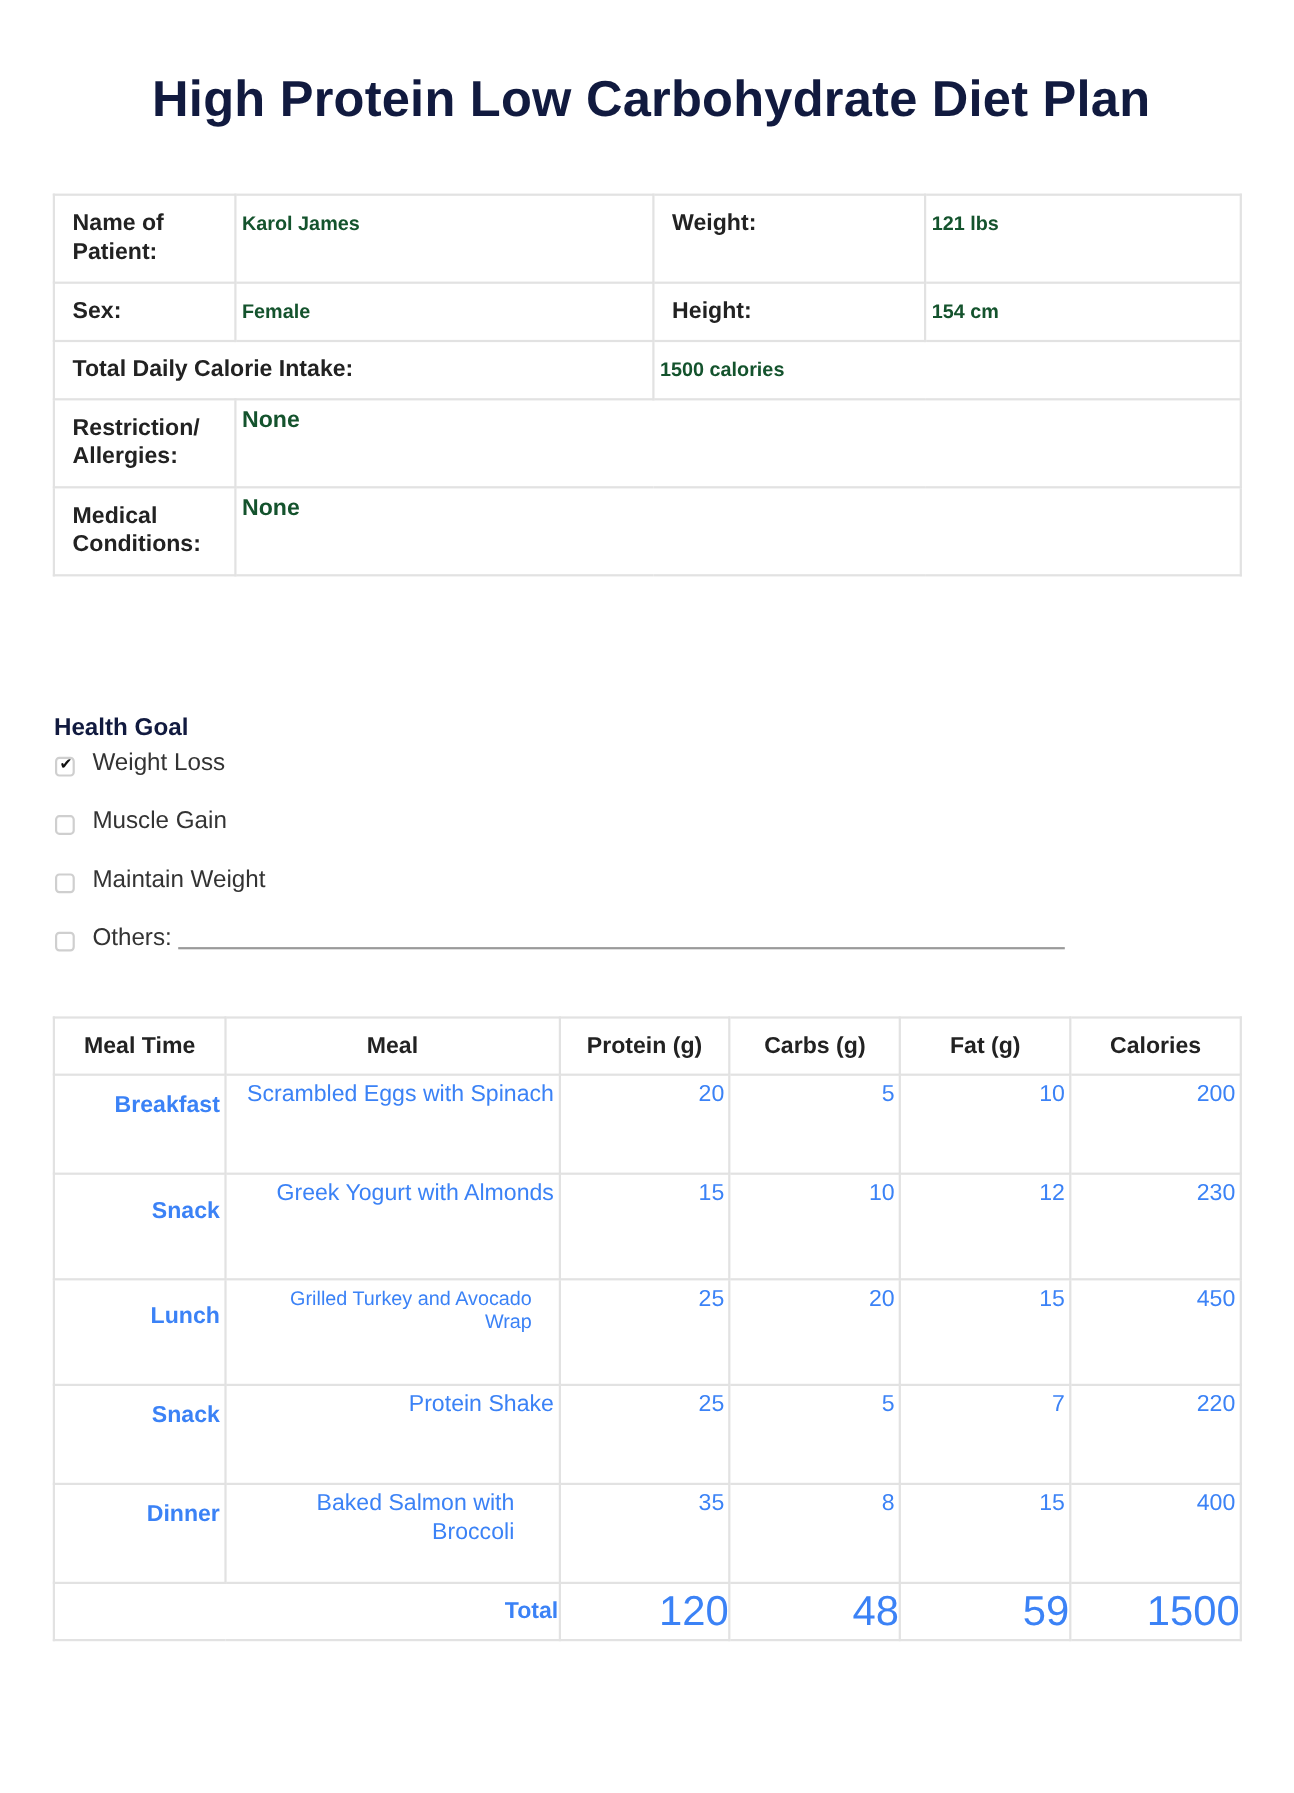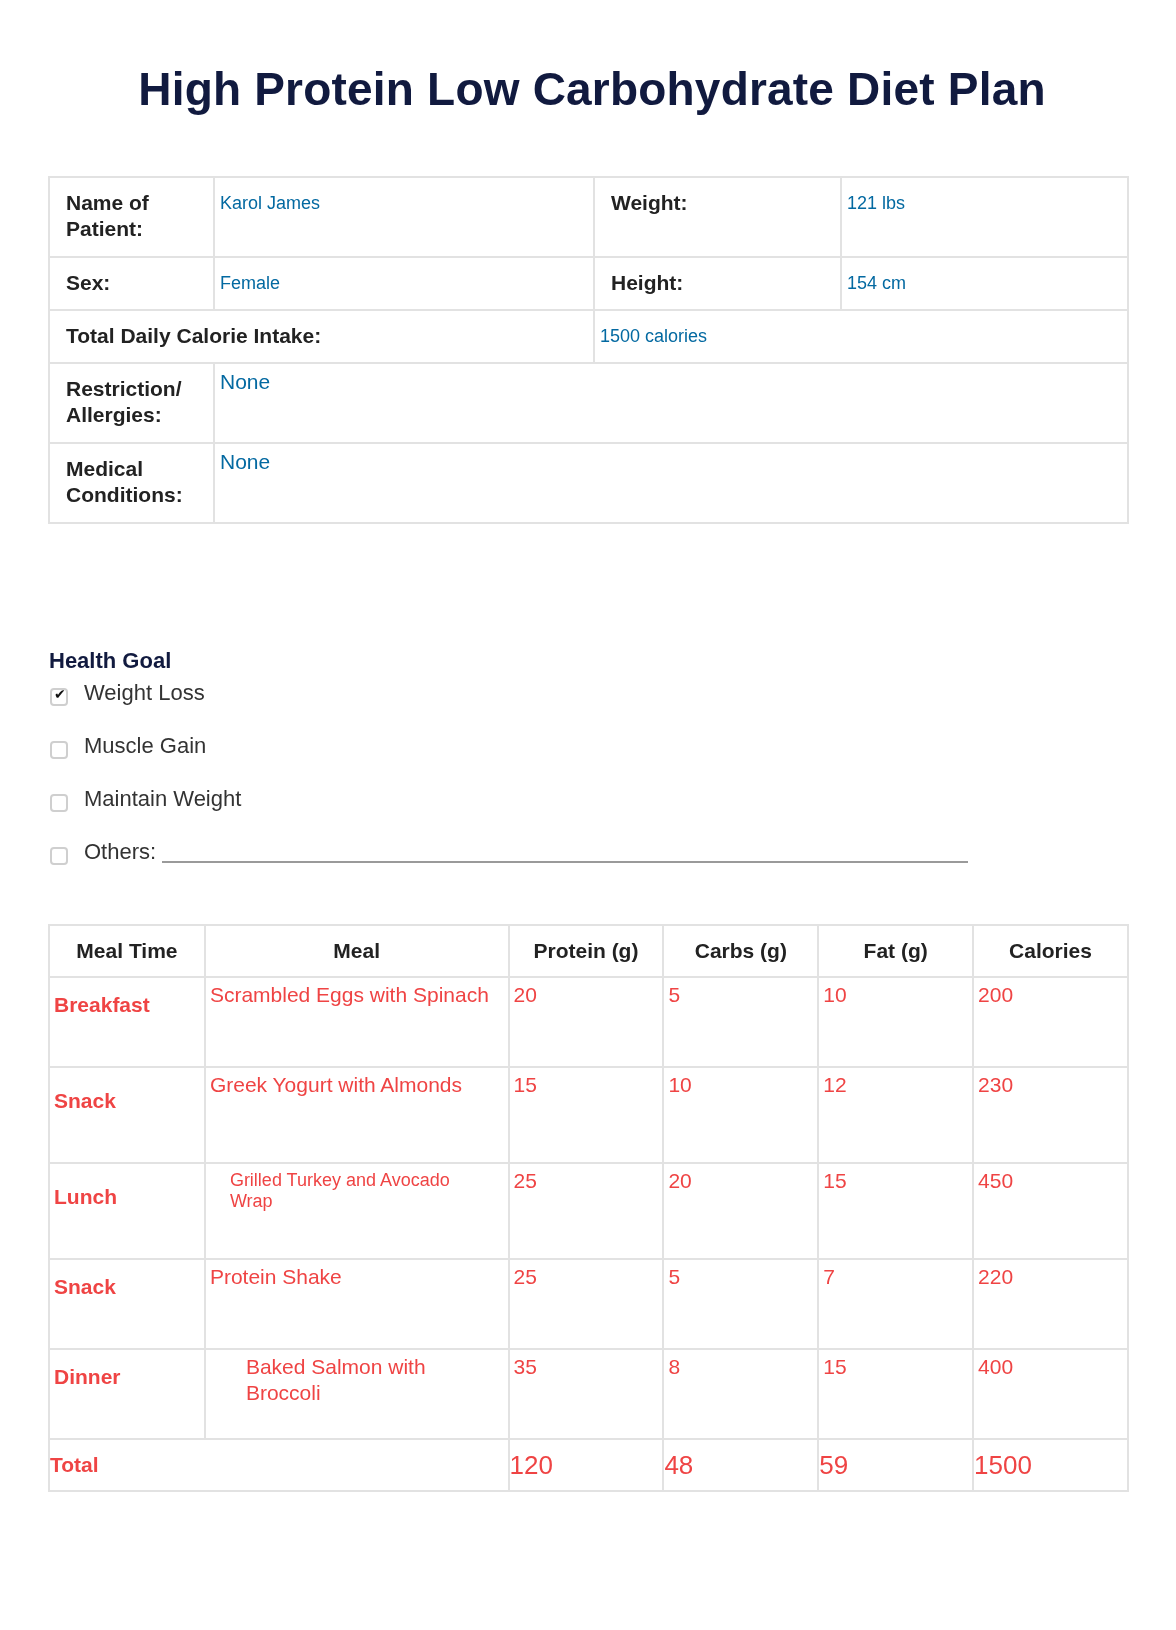--- a/index.html
+++ b/index.html
@@ -12,48 +12,48 @@
       font-size: 46px; font-weight: bold; color: #111a3f; letter-spacing: 0.2px;
       margin: 0;
     }
     table { border-collapse: collapse; position: absolute; }
     td, th { border: 2px solid #e2e2e2; vertical-align: top; }
 
     
     .info { top: 176px; left: 48px; width: 1081px; }
     .info td { padding: 0; }
     .info .lbl { font-weight: bold; font-size: 21px; color: #222; padding: 12px 16px 8px 16px; line-height: 26px; }
-    .info .val { font-size: 18px; color: #0369a1; padding: 14px 5px 0 5px; line-height: 22px; }
+    .info .val { font-size: 18px; color: #14532d; padding: 14px 5px 0 5px; line-height: 22px; font-weight: bold; }
     .info .val.big { font-size: 21px; padding-top: 7px; }
     .r1 td { height: 58px; }
     .r2 td, .r3 td, .r4 td { height: 31px; }
     .r5 td, .r6 td { height: 58px; margin-left: 10px; }
 
     .goal-heading {
       position: absolute; top: 648px; left: 49px; font-size: 22px; font-weight: bold; color: #111a3f; margin: 0;
     }
     .goal-list { position: absolute; top: 680px; left: 50px; margin: 0; padding: 0; list-style: none; }
     .goal-item { height: 53px; display: flex; align-items: flex-start; font-size: 22px; color: #333; }
     .chk {
       width: 18px; height: 18px; border: 2px solid #cfcfcf; border-radius: 4px;
       margin-top: 8px; margin-right: 16px; box-sizing: border-box; position: relative; flex: none;
     }
     .chk .tick { position: absolute; left: 2px; top: -5px; font-size: 14px; color: #111; line-height: 18px; }
     .goal-line { display: inline-block; width: 806px; border-bottom: 2px solid #9a9a9a; margin-left: 6px; height: 22px; }
 
     
     .meals { top: 924px; left: 48px; width: 1081px; }
     .meals th { font-size: 21px; font-weight: bold; color: #222; height: 50px; padding: 0; vertical-align: middle; text-align: center; }
-    .meals td { text-align: left; font-size: 21px; color: #ef4444; height: 74px; padding: 4px 4px 0 4px; line-height: 26px; }
+    .meals td { text-align: right; font-size: 21px; color: #3b82f6; height: 74px; padding: 4px 4px 0 4px; line-height: 26px; }
     .meals td.mt { font-weight: bold; padding-top: 14px; }
     .meals td.mt.mid { padding-top: 20px; }
     .meals td.small { font-size: 18px; line-height: 21px; padding-top: 6px; }
     .meals tr.total td { height: 50px; vertical-align: middle; padding: 0; }
     .meals tr.total td.tl { font-weight: bold; font-size: 21px; }
-    .meals tr.total td.tv { font-size: 26px; }
+    .meals tr.total td.tv { font-size: 38px; }
     .c1 { width: 154px; } .c2 { width: 300px; } .c3, .c4, .c5, .c6 { width: 153px; }
   </style>
 </head>
 <body>
 
 <h1 class="title">High Protein Low Carbohydrate Diet Plan</h1>
 
 <table class="info">
   <colgroup>
       <col style="width:165px">

